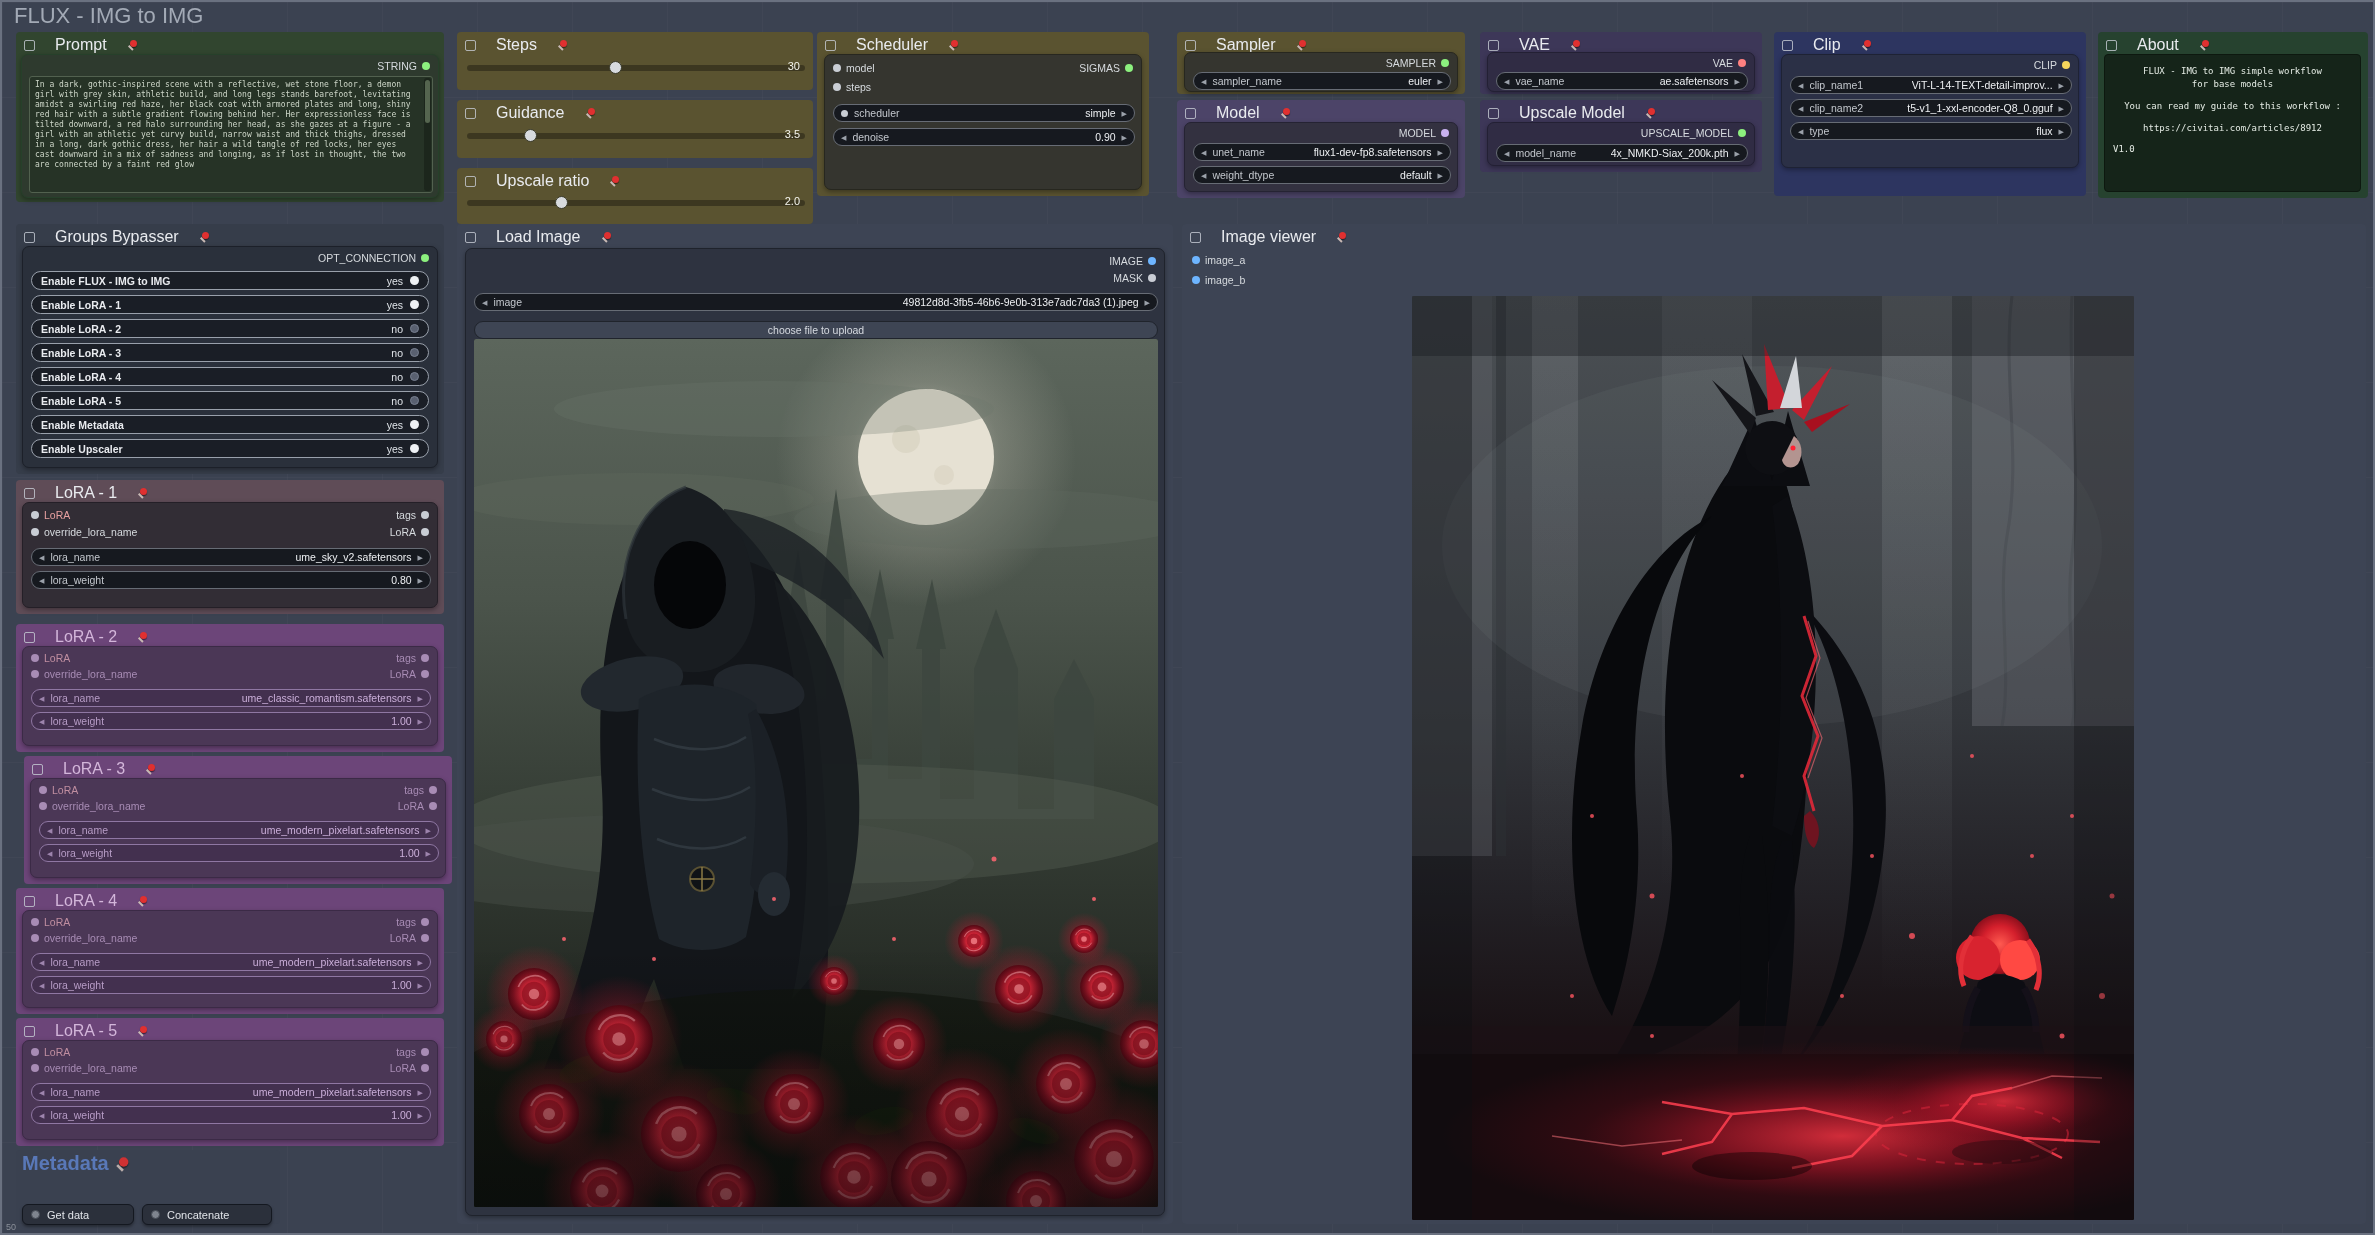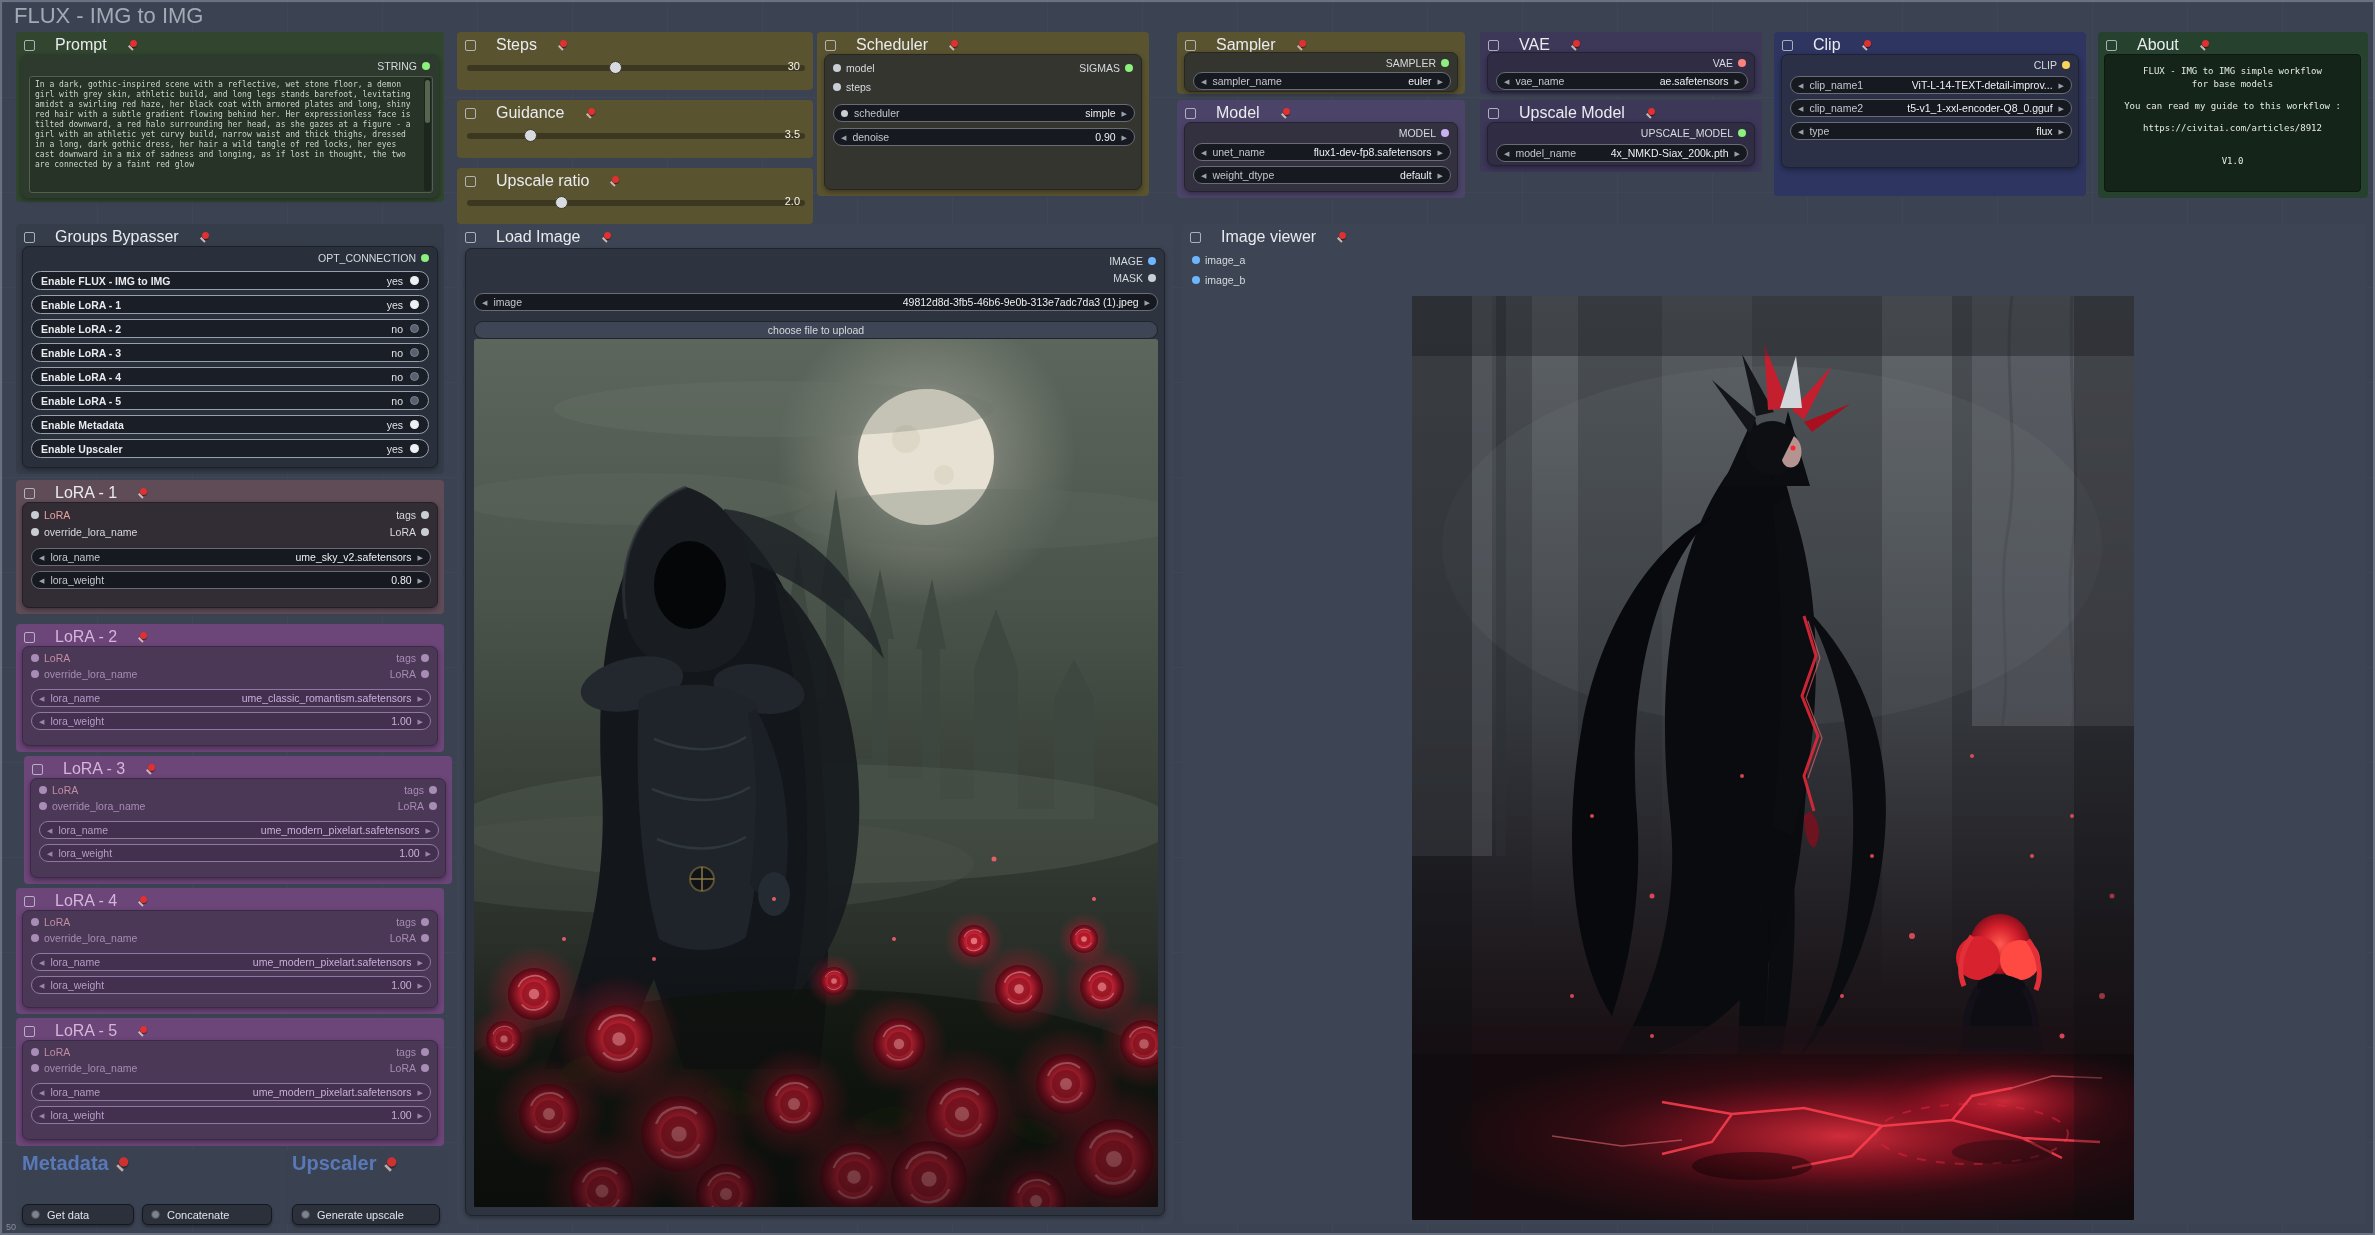--- a/index.html
+++ b/index.html
@@ -37,21 +37,21 @@
   .trow{height:17px;border:1px solid #99a0ab;border-radius:10px;background:#1a1e26;display:flex;align-items:center;padding:0 9px;font-size:10.5px;font-weight:bold;color:#e9ebef;}
   .trow .tval{margin-left:auto;font-weight:normal;color:#dfe3e8;}
   .tdot{width:9px;height:9px;border-radius:50%;margin-left:7px;flex:none;}
   .tdot.on{background:#eef1f4;}
   .tdot.off{background:#596070;border:1px solid #788090;box-sizing:border-box;}
   .ptext{position:absolute;background:#263326;border:1px solid #52614f;border-radius:3px;color:#cdd6c8;font-family:"DejaVu Sans Mono",monospace;font-size:8px;line-height:10px;padding:3px 12px 3px 5px;overflow:hidden;box-sizing:border-box;}
   .pscroll{position:absolute;right:1px;top:1px;bottom:1px;width:7px;background:#1c261c;border-radius:3px;}
   .pthumb{position:absolute;left:1px;top:2px;width:5px;height:38%;background:#55654f;border-radius:3px;}
   .aboutbox{position:absolute;background:#152419;border:1px solid #0d180f;border-radius:4px;font-family:"DejaVu Sans Mono",monospace;font-size:9px;color:#e4ebe4;padding:10px 8px;line-height:13px;box-sizing:border-box;}
   .aboutbox .c{text-align:center;}
-  .aboutbox .r{text-align:center;margin-top:20px;}
+  .aboutbox .r{text-align:left;margin-top:8px;}
   .aboutbox .sp{height:9px;}
   .bigtitle{font-size:20px;color:#5d7fc4;font-weight:bold;opacity:.9;padding:2px 6px;display:flex;gap:8px;align-items:center;}
   .mini{position:absolute;height:21px;background:#2b303b;border:1px solid #141820;border-radius:6px;display:flex;align-items:center;gap:7px;padding:0 8px;font-size:11px;color:#e0e3e8;box-shadow:0 2px 3px rgba(0,0,0,.35);box-sizing:border-box;margin-top:12px;}
   .mdot{width:9px;height:9px;border-radius:50%;background:#7e848e;border:1px solid #454b55;flex:none;box-sizing:border-box;}
   .upbtn{position:absolute;background:#3e4554;border:1px solid #20242c;border-radius:9px;font-size:10.5px;color:#d6dae0;display:flex;align-items:center;justify-content:center;height:18px;box-sizing:border-box;}
   .art{position:absolute;border-radius:2px;background:#14161a;}
   .red-label{color:#e8a0a0;}
   .bypassed .gtitle{color:#d3b6da;}
   .bypassed .node{background:#4b3756;border-color:#3b2a46;}
   .bypassed .srow{color:#a88cb5;}
@@ -568,30 +568,20 @@
     <div class="mini" style="left:6px;top:42px;width:112px">
       <span class="mdot"></span>
       <span>Get data</span>
     </div>
     <div class="mini" style="left:126px;top:42px;width:130px">
       <span class="mdot"></span>
       <span>Concatenate</span>
     </div>
   </div>
 
-  <div class="group" style="left:284px;top:1148px;width:162px;height:74px;background:#3a4150">
-    <div class="bigtitle">
-      <span>Upscaler</span>
-      <span class="pin big"></span>
-    </div>
-    <div class="mini" style="left:6px;top:42px;width:148px">
-      <span class="mdot"></span>
-      <span>Generate upscale</span>
-    </div>
-  </div>
 
   <div class="group" style="left:455px;top:222px;width:716px;height:1000px;background:#3d4454">
     <div class="gtitle">
       <span class="gbox"></span>
       <span>Load Image</span>
       <span class="pin"></span>
     </div>
     <div class="node" style="left:8px;top:24px;width:700px;height:968px;background:#2e3340">
       <div class="srow" style="top:4px">
         <span class="sr">

